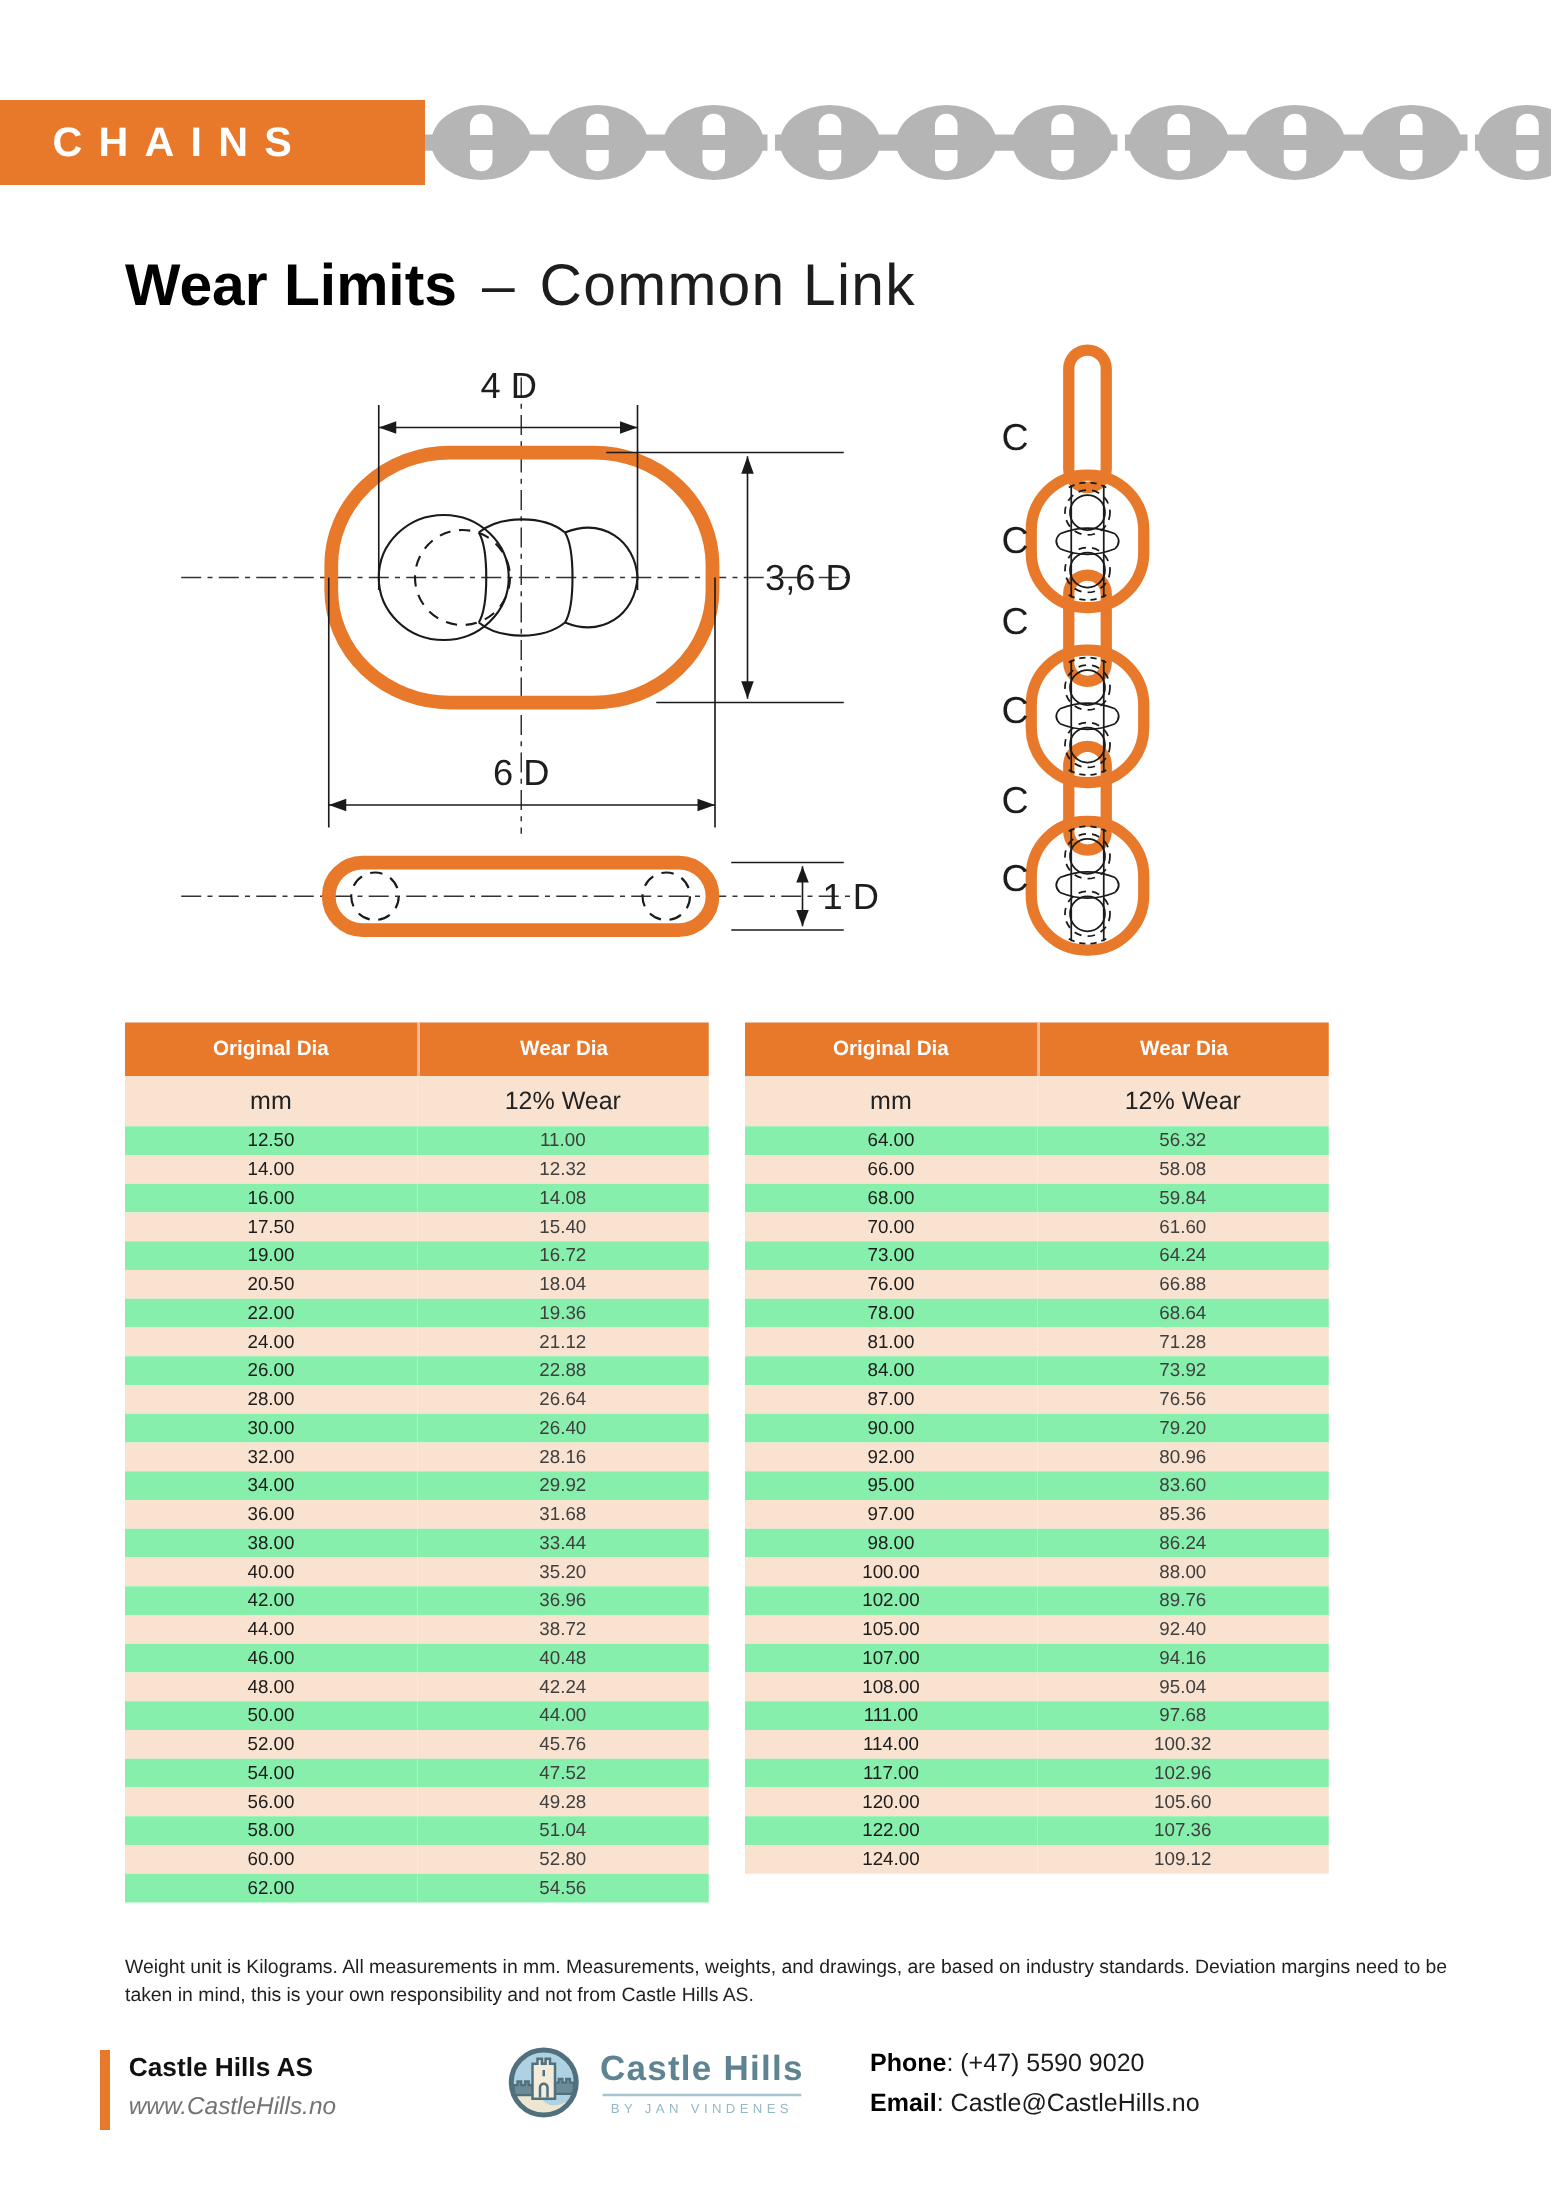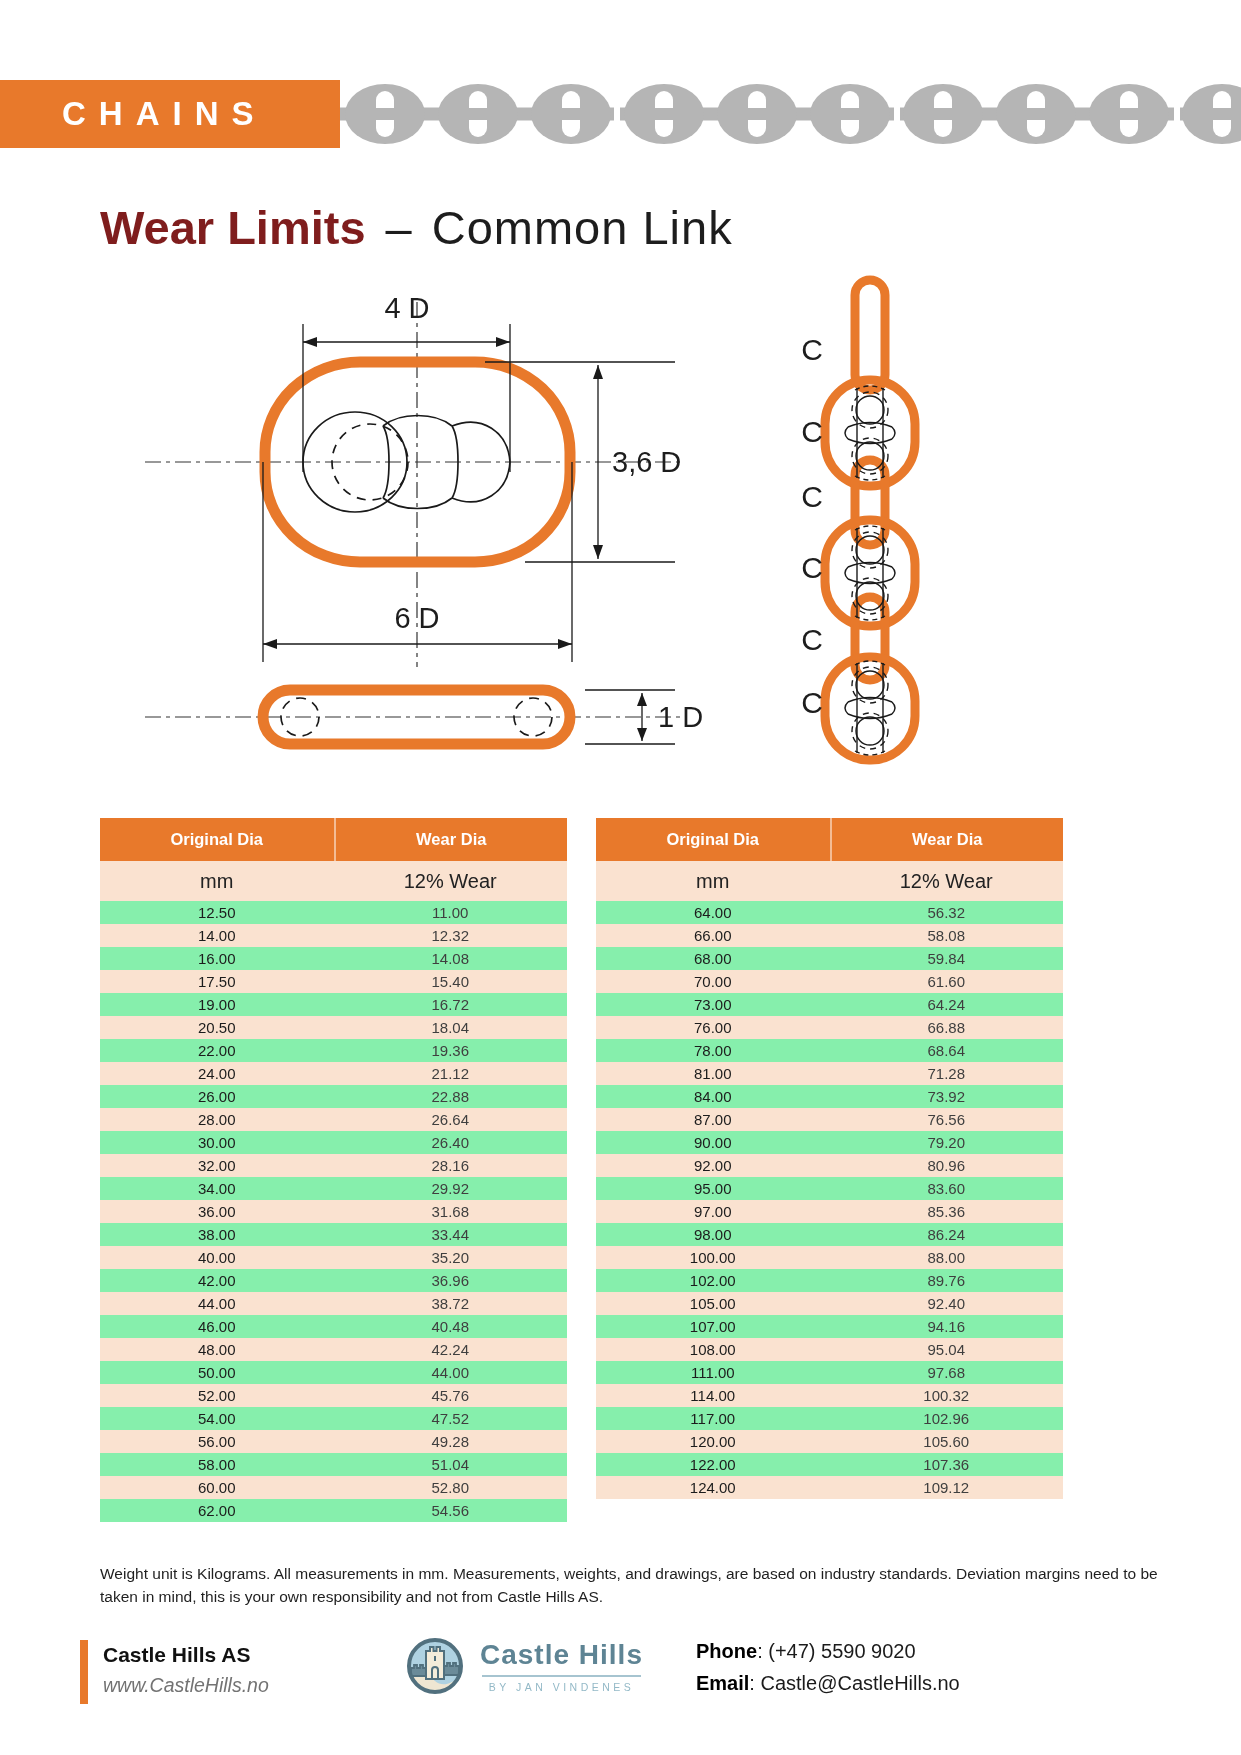--- a/index.html
+++ b/index.html
@@ -3,26 +3,26 @@
 <meta charset="utf-8">
 <style>
   * { margin:0; padding:0; box-sizing:border-box; }
   html,body { background:#ffffff; }
   body { font-family:"Liberation Sans", sans-serif; }
   .page { position:relative; width:1241px; height:1755px; background:#ffffff; margin:0 auto; overflow:hidden; }
 
   
   .chains-box { position:absolute; left:0; top:80px; width:340px; height:68px; background:#E8792B;
                 display:flex; align-items:center; }
-  .chains-box span { color:#ffffff; font-weight:bold; font-size:33px; letter-spacing:13px; padding-left:62px; }
+  .chains-box span { color:#ffffff; font-weight:bold; font-size:33px; letter-spacing:13px; padding-left:42px; }
   .banner-chain { position:absolute; left:340px; top:82px; width:901px; height:64px; }
 
   
   .title { position:absolute; left:100px; top:200px; font-size:47px; white-space:nowrap; }
-  .title .hl { color:#7f1d1d; font-weight:bold; }
+  .title .hl { color:#000000; font-weight:bold; }
   .title .dash { color:#1d1d1d; font-weight:normal; margin:0 20px; }
   .title .rest { color:#1d1d1d; font-weight:normal; letter-spacing:1px; }
 
   
   .diag-left  { position:absolute; left:130px; top:272px; width:600px; height:540px; }
   .diag-right { position:absolute; left:760px; top:272px; width:240px; height:500px; }
   .dimtext { font-family:"Liberation Sans", sans-serif; font-size:29px; fill:#1d1d1d; }
   .clabel  { font-family:"Liberation Sans", sans-serif; font-size:30px; fill:#1d1d1d; }
 
   

